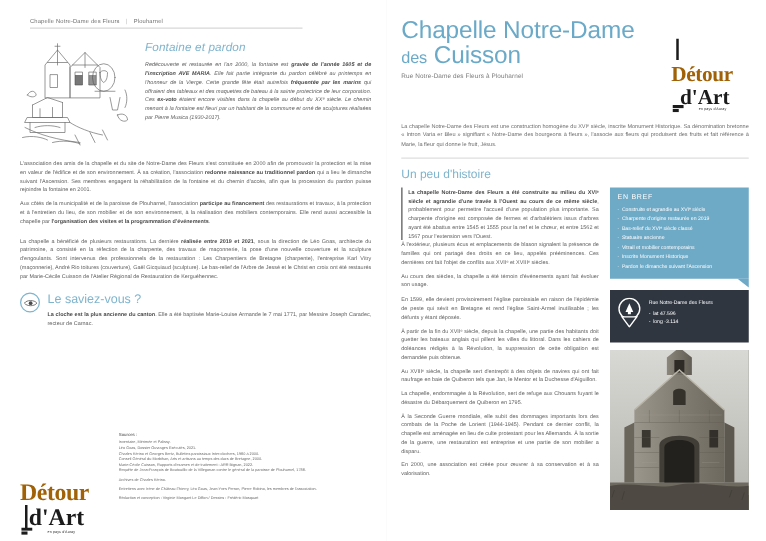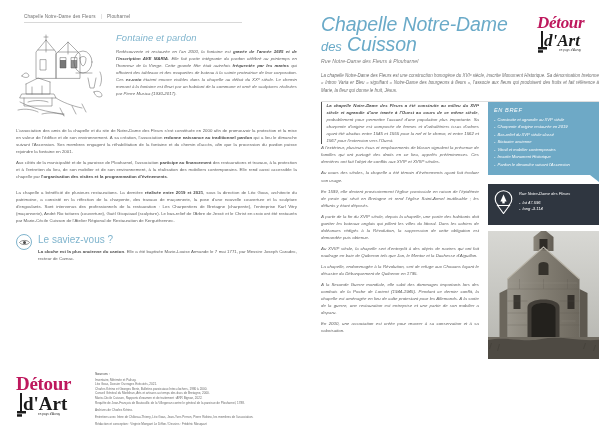--- a/index.html
+++ b/index.html
@@ -7,21 +7,21 @@
     width: 613px; height: 433px;
     background: #ffffff;
     font-family: "Liberation Sans", sans-serif;
     overflow: hidden;
   }
   .spread { position: relative; width: 613px; height: 433px; display: flex; }
 
   
   .page { position: relative; height: 433px; background: #fff; }
   .page-left  { width: 309px; padding: 14px 12px 6px 16px; }
-  .page-right { width: 304px; padding: 14px 14px 6px 12px; font-style: italic; }
+  .page-right { width: 304px; padding: 14px 14px 6px 12px; }
   .divider-v {
     position: absolute; left: 309px; top: 0; width: 1px; height: 433px;
     background: #e8e8e8;
   }
 
   .bc {
     font-size: 4.6px; color: #6f6f6f; letter-spacing: .15px;
     padding-bottom: 3px; border-bottom: .5px solid #d8d8d8;
     display: flex; align-items: center; gap: 5px; margin-bottom: 9px;
     width: 218px; margin-left: 8px;
@@ -55,22 +55,22 @@
     flex: 0 0 16px; display: flex; align-items: center; justify-content: center;
   }
   .know h3 {
     font-size: 10px; font-weight: 400; color: #7fb4cd; margin-bottom: 2.5px;
   }
 
   
   .logo { position: relative; width: 62px; }
   .logo .d1 {
     font-family: "Liberation Serif", serif;
-    font-size: 17px; font-weight: bold; color: #be185d;
-    letter-spacing: -.3px; line-height: 1;
+    font-size: 17px; font-weight: bold; color: #a16207;
+    letter-spacing: -.3px; line-height: 1; margin-top: 37px;
   }
   .logo .d2 {
     font-family: "Liberation Serif", serif;
     font-size: 17px; font-weight: bold; color: #1b1b1b;
     line-height: 1; margin-top: 1px; padding-left: 7px;
   }
   .logo .bar {
     position: absolute; left: 4px; top: 17px; width: 1.6px; height: 17px;
     background: #1b1b1b;
   }
@@ -283,20 +283,21 @@
         <svg class="flag" viewBox="0 0 9 6" xmlns="http://www.w3.org/2000/svg">
           <rect x="0" y="0" width="9" height="2.5" fill="#1b1b1b"></rect>
           <rect x="0" y="3.2" width="5" height="2.5" fill="#1b1b1b"></rect>
         </svg>
         <div class="tag">en pays d'Auray</div>
       </div>
     </div>
 
     <p class="r-intro">La chapelle Notre-Dame des Fleurs est une construction homogène du XVIᵉ siècle, inscrite Monument Historique. Sa dénomination bretonne « Intron Varia er Bleu » signifiant « Notre-Dame des bourgeons à fleurs », l'associe aux fleurs qui produisent des fruits et fait référence à Marie, la fleur qui donne le fruit, Jésus.</p>
 
+    <h2 class="rsec">Un peu d'histoire</h2>
 
     <div class="r-cols">
       <div class="r-left-col">
         <p class="body quote"><span class="b">La chapelle Notre-Dame des Fleurs a été construite au milieu du XVIᵉ siècle et agrandie d'une travée à l'Ouest au cours de ce même siècle</span><span>, probablement pour permettre l'accueil d'une population plus importante. Sa charpente d'origine est composée de fermes et d'arbalétriers issus d'arbres ayant été abattus entre 1545 et 1555 pour la nef et le chœur, et entre 1562 et 1567 pour l'extension vers l'Ouest.</span></p>
         <div>
             <p class="body">À l'extérieur, plusieurs écus et emplacements de blason signalent la présence de familles qui ont partagé des droits en ce lieu, appelés prééminences. Ces dernières ont fait l'objet de conflits aux XVIIᵉ et XVIIIᵉ siècles.</p>
             <p class="body">Au cours des siècles, la chapelle a été témoin d'événements ayant fait évoluer son usage.</p>
             <p class="body">En 1599, elle devient provisoirement l'église paroissiale en raison de l'épidémie de peste qui sévit en Bretagne et rend l'église Saint-Armel inutilisable ; les défunts y étant déposés.</p>
             <p class="body">À partir de la fin du XVIIᵉ siècle, depuis la chapelle, une partie des habitants doit guetter les bateaux anglais qui pillent les villes du littoral. Dans les cahiers de doléances rédigés à la Révolution, la suppression de cette obligation est demandée puis obtenue.</p>
             <p class="body">Au XVIIIᵉ siècle, la chapelle sert d'entrepôt à des objets de navires qui ont fait naufrage en baie de Quiberon tels que Jan, le Mentor et la Duchesse d'Aiguillon.</p>

